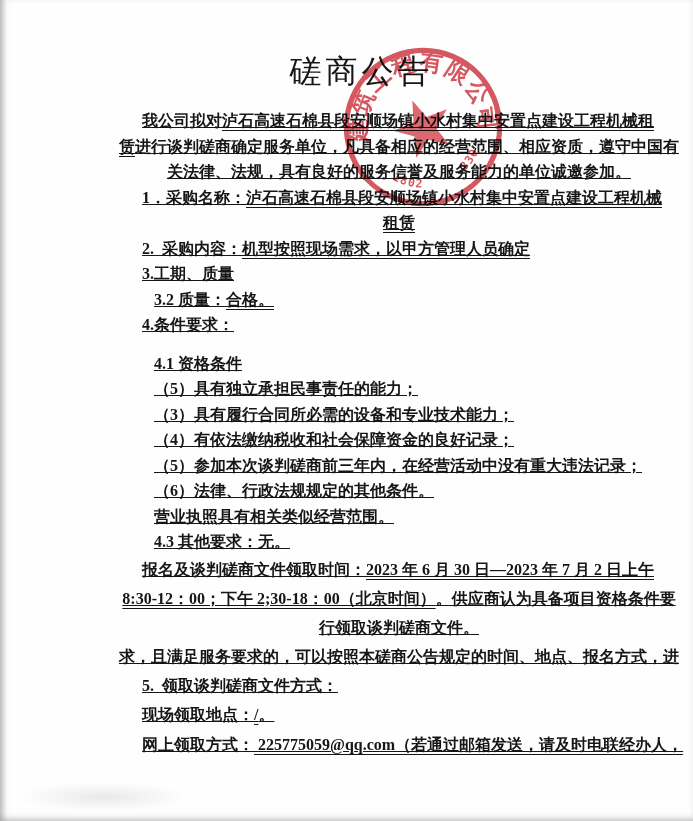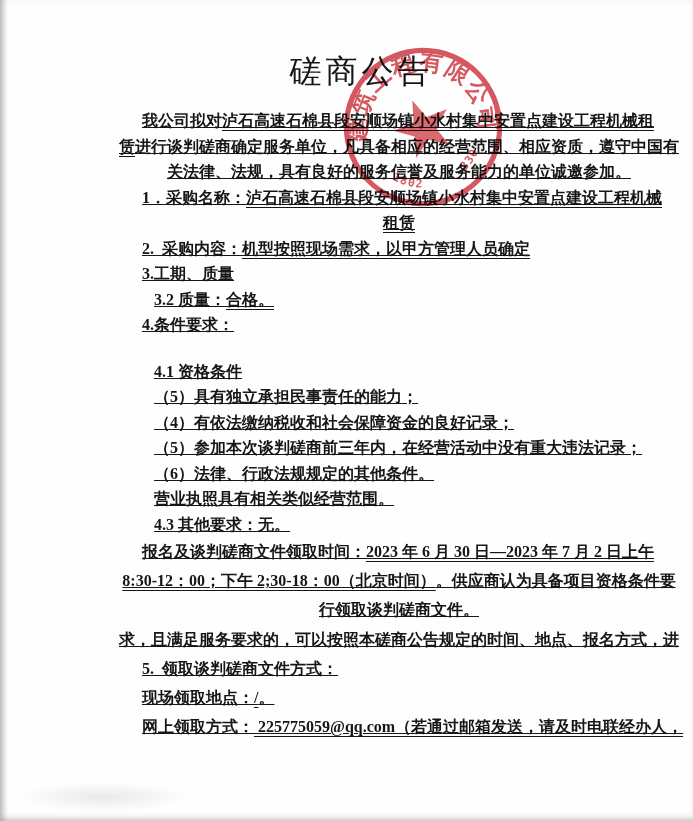--- a/index.html
+++ b/index.html
@@ -21,21 +21,21 @@
     text-align:center;font-size:32px;font-weight:400;letter-spacing:4px;line-height:44px;
   }
   .content{
     margin-top:13px;
     padding-left:118px;
     width:562px;
     font-size:16px;font-weight:700;text-decoration:underline;
   }
   .line{line-height:25.5px;height:25.5px;white-space:pre;}
   .line.loose{line-height:29.2px;height:29.2px;}
-  .line.gap{margin-top:21px;}
+  .line.gap{margin-top:13px;}
   .ind-m{margin-left:0;text-align:center;}
   .ind-p{margin-left:24px;}
   .ind-s{margin-left:36px;}
   .u{text-decoration:underline;text-underline-offset:4px;text-decoration-thickness:1.2px;}
   .stamp{
     position:absolute;left:334px;top:38px;width:178px;height:178px;
     mix-blend-mode:multiply;opacity:.85;
   }
 </style>
 </head>
@@ -52,20 +52,21 @@
       <div class="line ind-m"><span class="u">赁</span><span>进行谈判磋商确定服务单位，凡具备相应的经营范围、相应资质，遵守中国有</span></div>
       <div class="line ind-m"><span>关法律、法规，具有良好的服务信誉及服务能力的单位诚邀参加。</span></div>
       <div class="line ind-p"><span>1．采购名称：</span><span class="u">泸石高速石棉县段安顺场镇小水村集中安置点建设工程机械</span></div>
       <div class="line ind-m"><span class="u">租赁</span></div>
       <div class="line ind-p"><span>2.  采购内容：</span><span class="u">机型按照现场需求，以甲方管理人员确定</span></div>
       <div class="line ind-p"><span>3.工期、质量</span></div>
       <div class="line ind-s"><span>3.2 质量：</span><span class="u">合格。</span></div>
       <div class="line ind-p"><span>4.条件要求：</span></div>
       <div class="line ind-s gap"><span>4.1 资格条件</span></div>
       <div class="line ind-s"><span>（5）具有独立承担民事责任的能力；</span></div>
+      <div class="line ind-s"><span>（3）具有履行合同所必需的设备和专业技术能力；</span></div>
       <div class="line ind-s"><span>（4）有依法缴纳税收和社会保障资金的良好记录；</span></div>
       <div class="line ind-s"><span>（5）参加本次谈判磋商前三年内，在经营活动中没有重大违法记录；</span></div>
       <div class="line ind-s"><span>（6）法律、行政法规规定的其他条件。</span></div>
       <div class="line ind-s"><span>营业执照具有相关类似经营范围。</span></div>
       <div class="line ind-s"><span>4.3 其他要求：无。</span></div>
       <div class="line ind-p loose"><span>报名及谈判磋商文件领取时间：</span><span class="u">2023 年 6 月 30 日—2023 年 7 月 2 日上午</span></div>
       <div class="line ind-m loose"><span class="u">8:30-12：00；下午 2;30-18：00（北京时间）</span><span>。供应商认为具备项目资格条件要</span></div>
       <div class="line ind-m loose"><span>行领取谈判磋商文件。</span></div>
       <div class="line ind-m loose"><span>求，且满足服务要求的，可以按照本磋商公告规定的时间、地点、报名方式，进</span></div>
       <div class="line ind-p loose"><span>5.  领取谈判磋商文件方式：</span></div>

